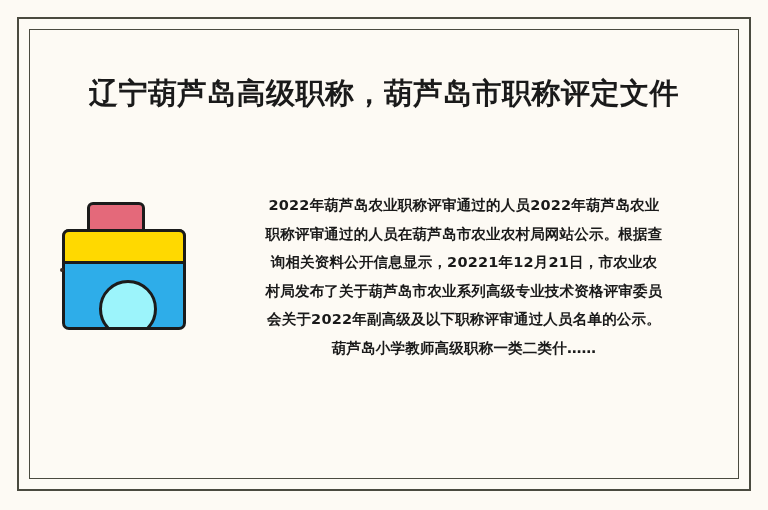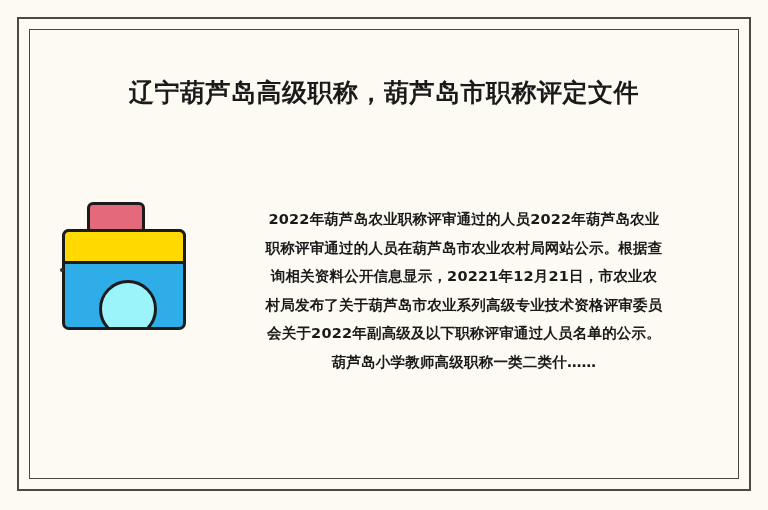--- a/index.html
+++ b/index.html
@@ -41,21 +41,21 @@
     box-sizing: border-box;
   }
 
   
   .title {
     position: absolute;
     left: 40px;
     top: 76px;
     width: 688px;
     text-align: center;
-    font-size: 25px;
+    font-size: 29px;
     line-height: 34px;
     font-weight: bold;
     color: #1a1a1a;
     letter-spacing: 0.5px;
     white-space: nowrap;
   }
 
   
   .illustration {
     position: absolute;
@@ -116,21 +116,21 @@
     width: 4px;
     height: 4px;
     background: #3a2a22;
     border-radius: 50%;
   }
 
   
   .body-text {
     position: absolute;
     left: 265px;
-    top: 205px;
+    top: 191px;
     width: 398px;
     text-align: center;
     font-size: 14.5px;
     line-height: 28.5px;
     font-weight: bold;
     color: #1a1a1a;
     letter-spacing: 0.2px;
   }
 </style>
 </head>

